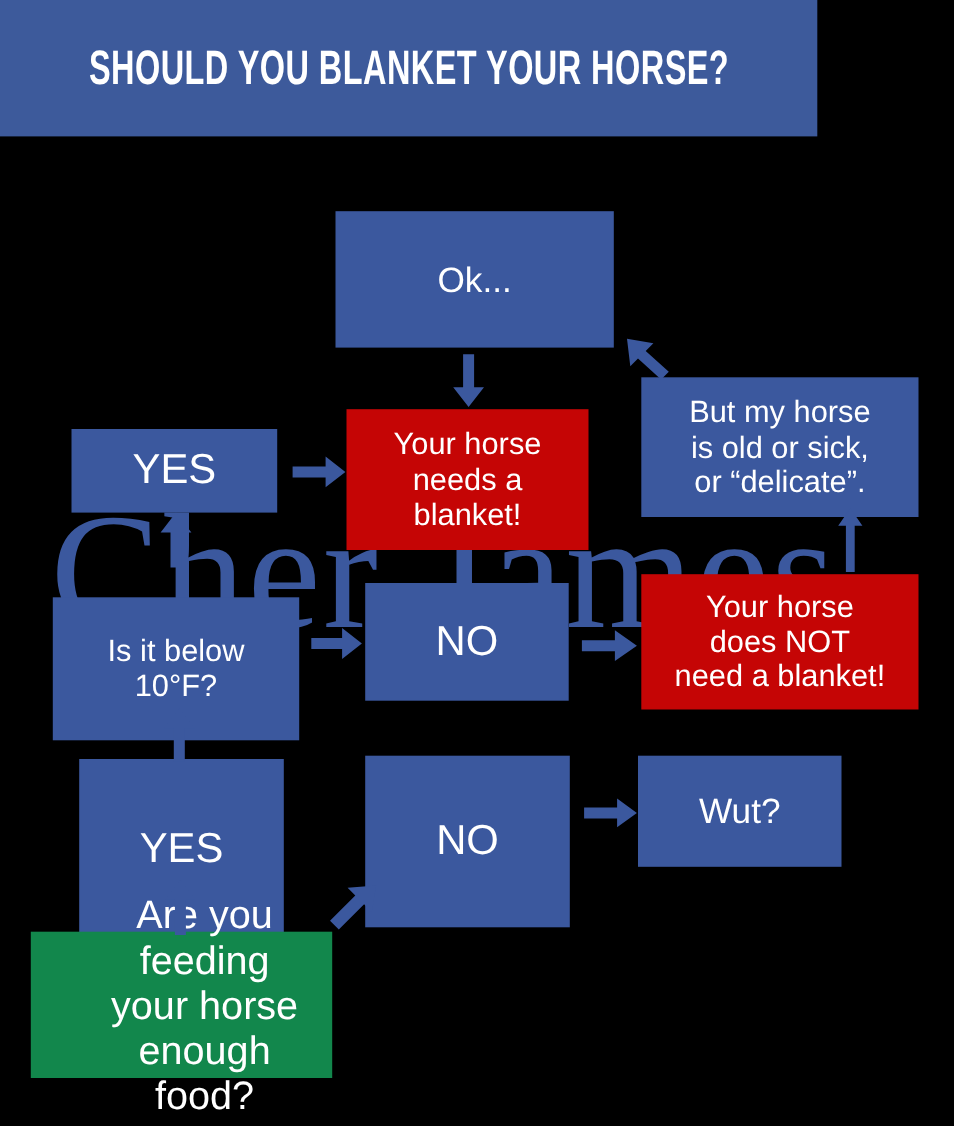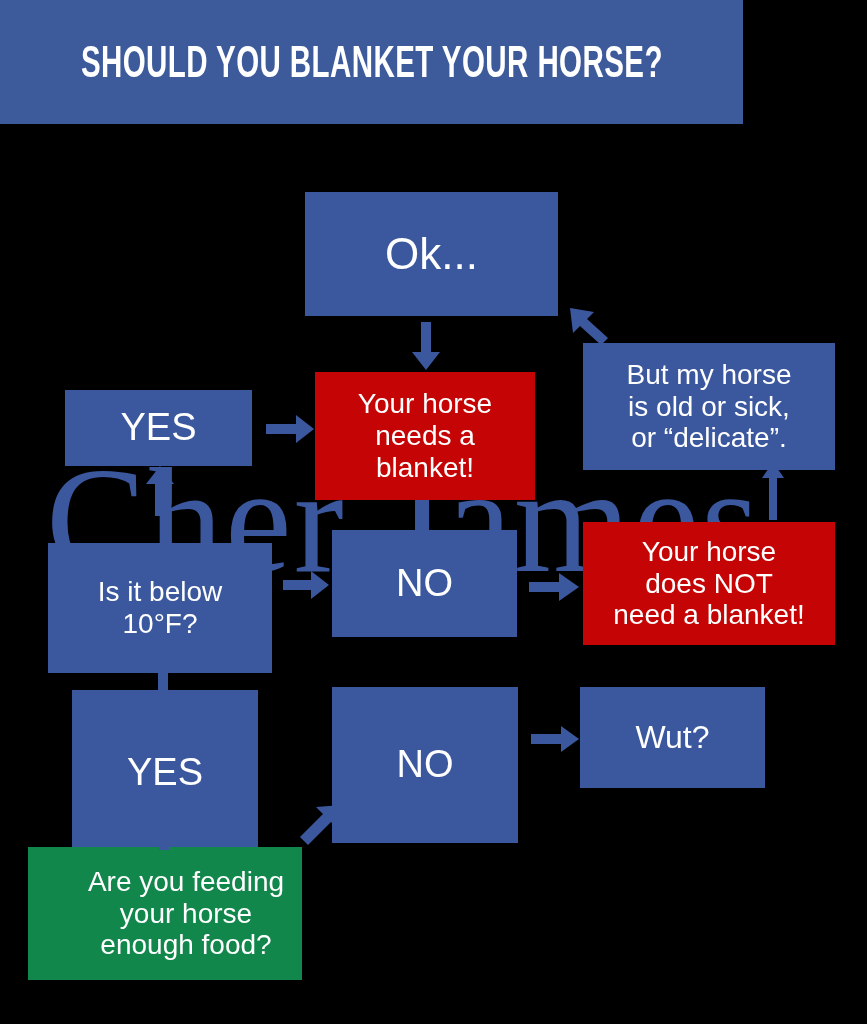--- a/index.html
+++ b/index.html
@@ -128,21 +128,21 @@
       </svg>
   </div>
 
   <div class="arrow" style="left:760px; top:462px;">
     <svg width="26" height="58" viewBox="0 0 26 58">
         <path d="M9 58 V16 H2 L13 0 L24 16 h-7 v42 z" fill="#3b589e"></path>
       </svg>
   </div>
 
   <div id="nodes-layer">
-      <div class="box blue" style="left: 305px; top: 192px; width: 253px; height: 124px; font-size: 44px;">
+      <div class="box blue" style="left: 305px; top: 192px; width: 253px; height: 124px; font-size: 32px;">
         <span style="white-space: pre-line;">Ok...</span>
       </div>
       <div class="box red" style="left: 315px; top: 372px; width: 220px; height: 128px; font-size: 28px;">
         <span style="white-space: pre-line;">Your horse
 needs a
 blanket!</span>
       </div>
       <div class="box blue" style="left: 583px; top: 343px; width: 252px; height: 127px; font-size: 28px;">
         <span style="white-space: pre-line;">But my horse
 is old or sick,
@@ -165,20 +165,20 @@
       </div>
       <div class="box blue" style="left: 72px; top: 690px; width: 186px; height: 165px; font-size: 38px;">
         <span style="white-space: pre-line;">YES</span>
       </div>
       <div class="box blue" style="left: 332px; top: 687px; width: 186px; height: 156px; font-size: 38px;">
         <span style="white-space: pre-line;">NO</span>
       </div>
       <div class="box blue" style="left: 580px; top: 687px; width: 185px; height: 101px; font-size: 32px; justify-content: center;">
         <span style="white-space: pre-line;">Wut?</span>
       </div>
-      <div class="box green" style="left: 28px; top: 847px; width: 274px; height: 133px; font-size: 28px; padding-left: 48px;">
+      <div class="box green" style="left: 28px; top: 847px; width: 274px; height: 133px; font-size: 36px; padding-left: 48px;">
         <span style="white-space: pre-line;">Are you feeding
 your horse
 enough food?</span>
       </div>
     </div>
 
 </div>
 
 </body></html>

